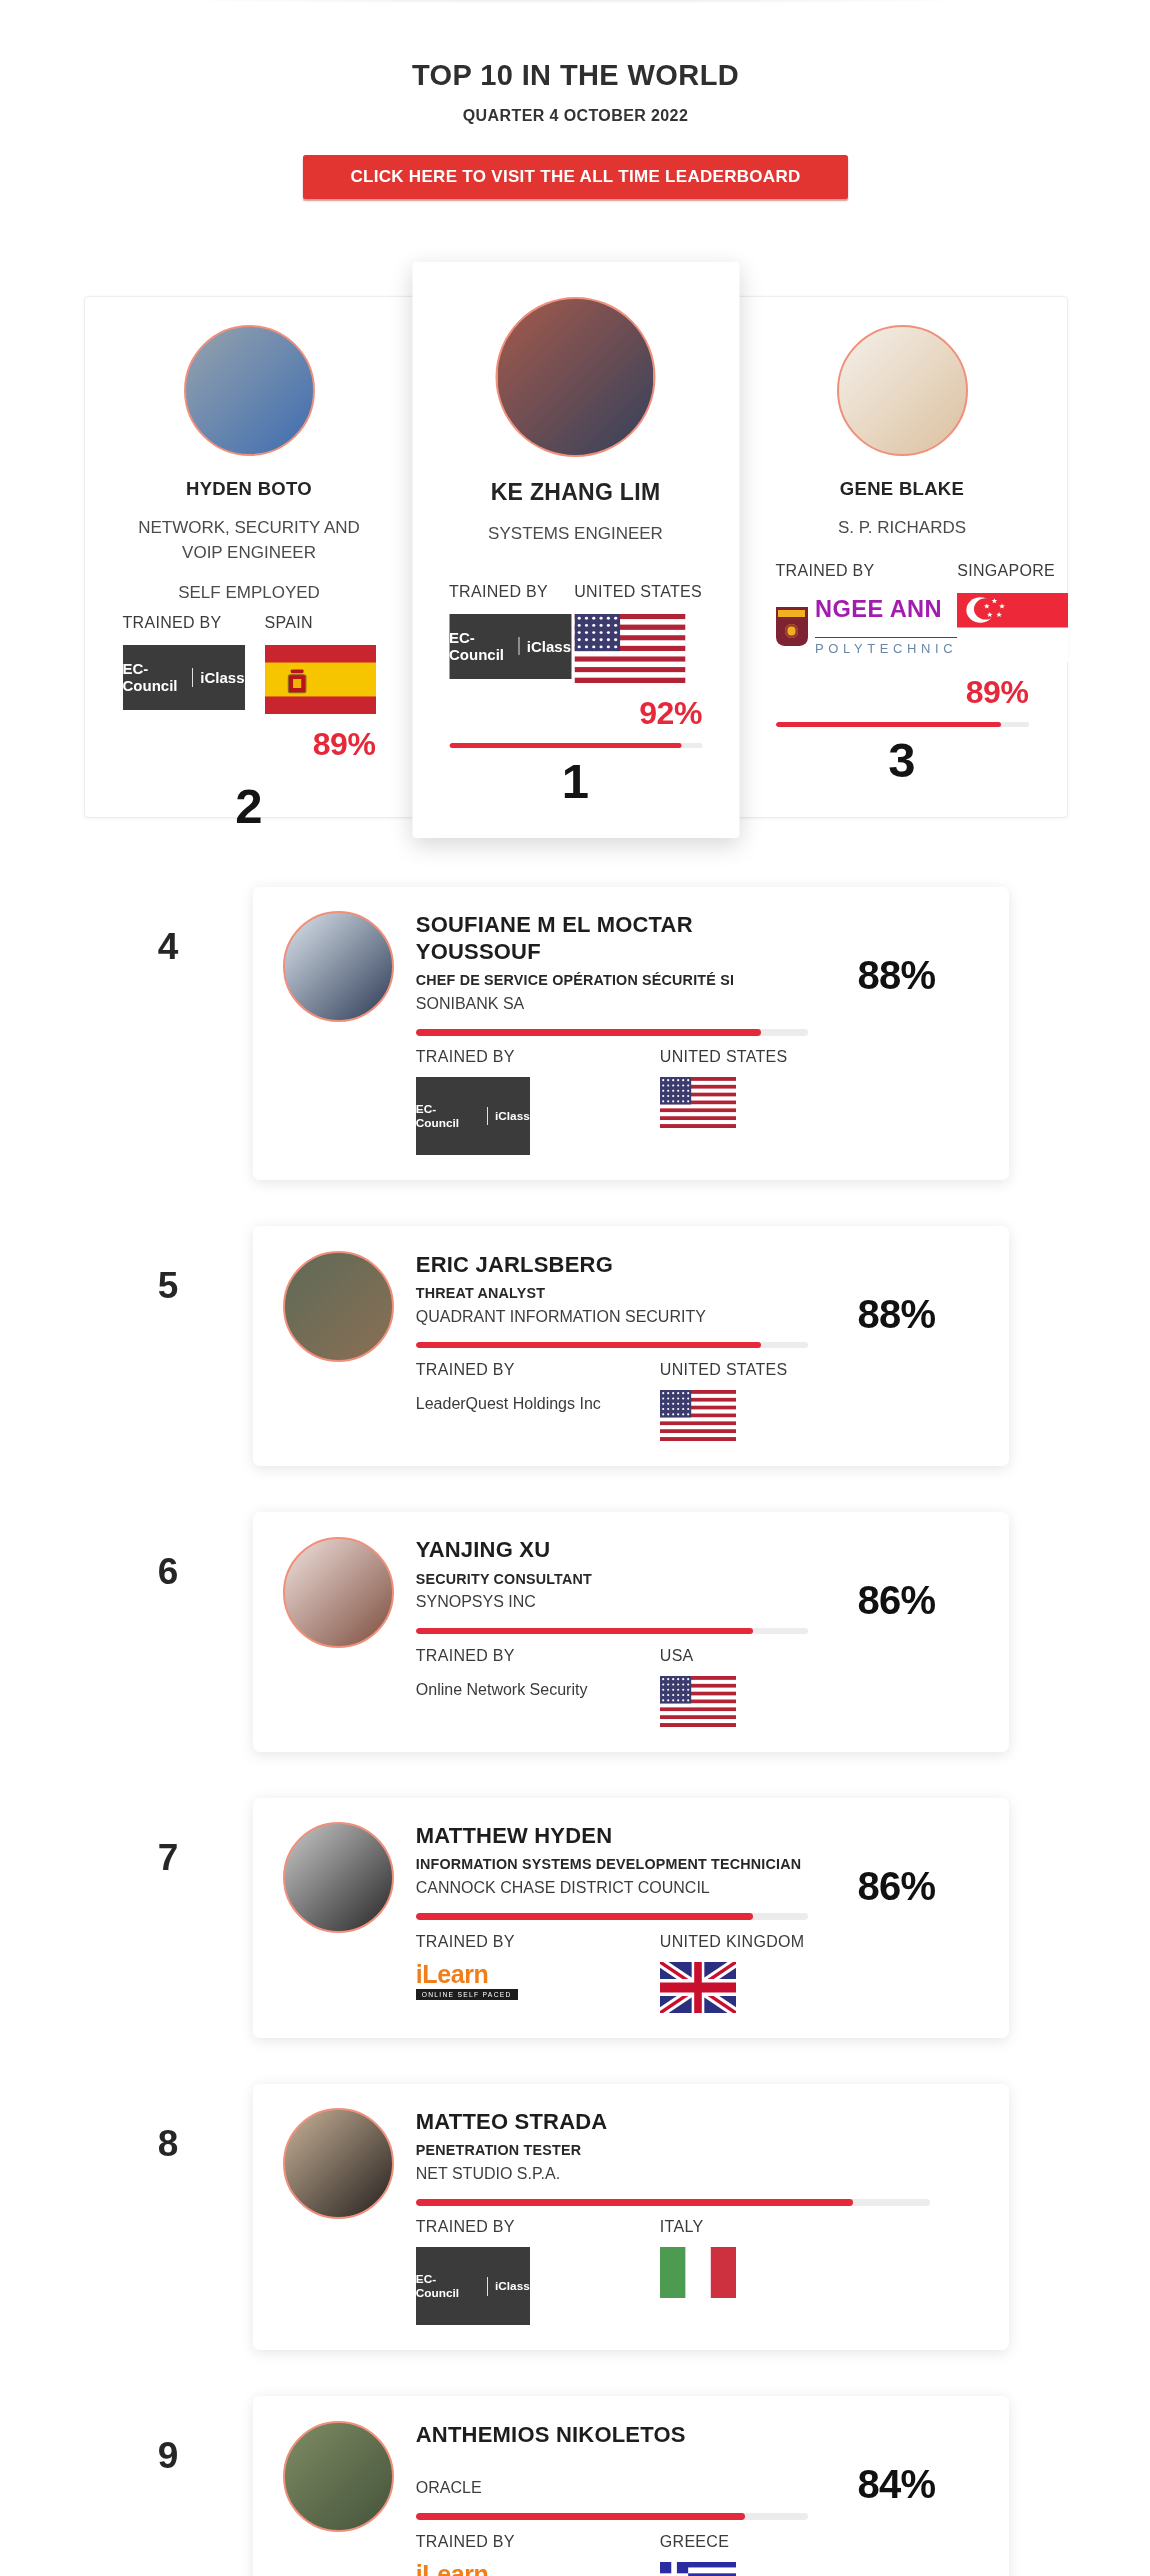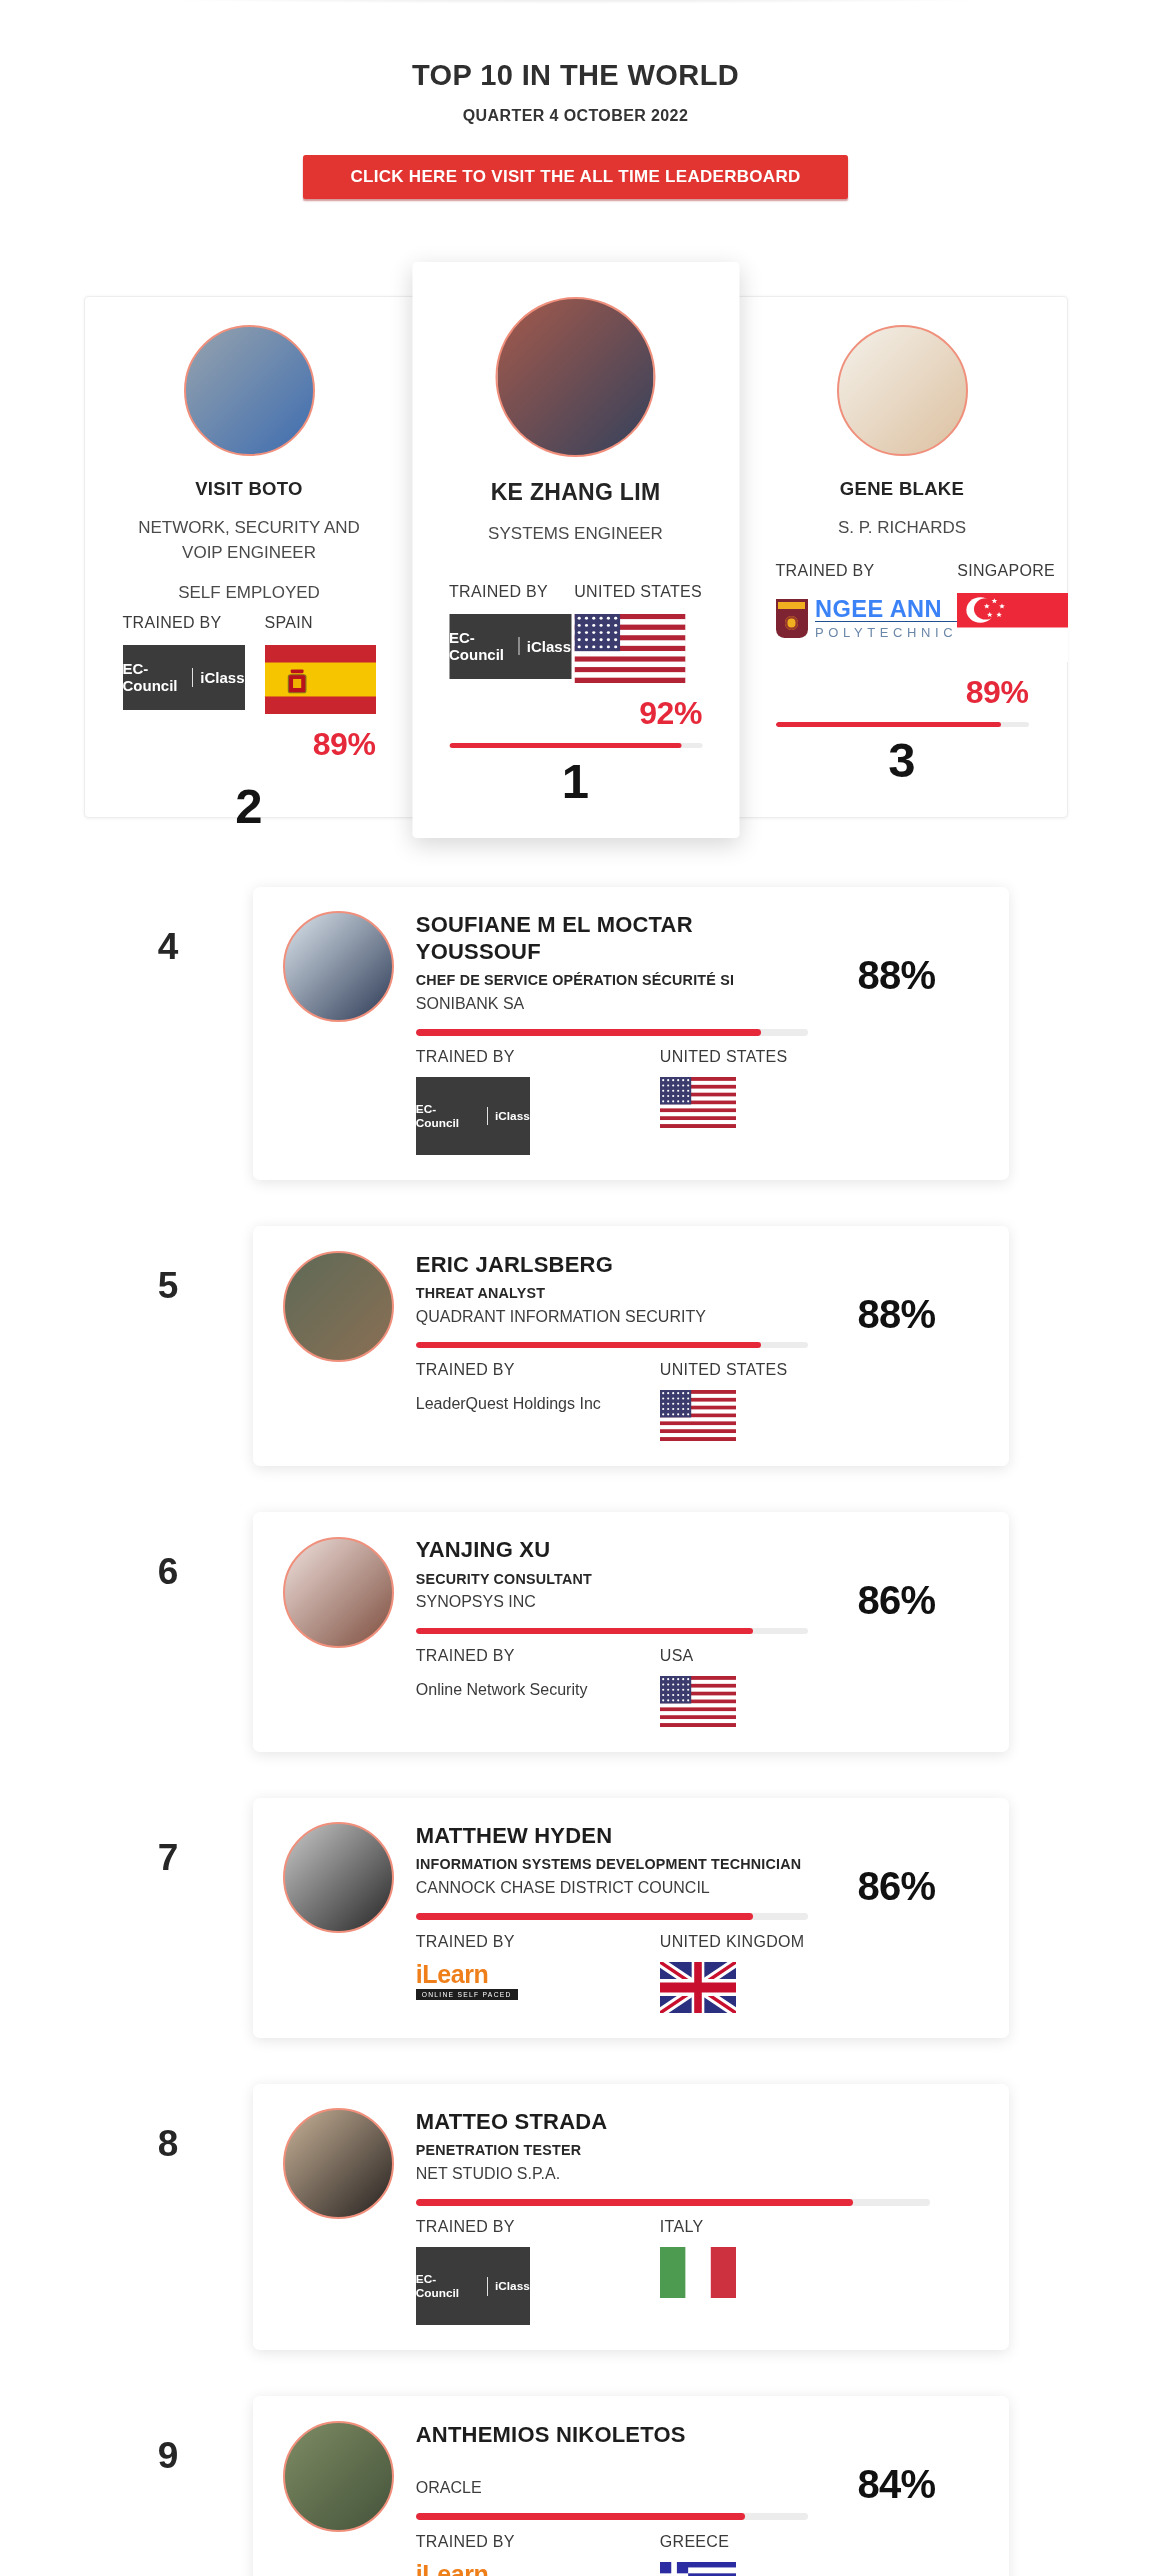--- a/index.html
+++ b/index.html
@@ -77,22 +77,22 @@
   .ecc .sep { width:0.8px; height:18.5px; background:rgba(255,255,255,0.85); }
   .ilearn { display:flex; flex-direction:column; align-items:flex-start; }
   .ilearn-word { color:#ef7f1a; font-weight:bold; font-size:25px; line-height:1; letter-spacing:-0.4px; }
   .ilearn-sub { background:#1d1d1d; color:#fff; font-size:6.7px; letter-spacing:1.3px; padding:1.7px 5.9px; margin-top:2.5px; }
   .ngeeann { display:flex; align-items:center; gap:7.6px; padding:5px 0; }
   .na-shield { width:32px; height:39px; background:#7d2332; border-radius:0 0 8.4px 8.4px; position:relative; }
   .na-shield::before { content:""; position:absolute; top:2.5px; left:2.5px; right:2.5px; height:7.6px; background:#f0b01f; }
   .na-shield::after { content:""; position:absolute; top:17px; left:9.3px; width:13.5px; height:13.5px;
     border-radius:50%; background:#f0b01f; box-shadow:inset 0 0 0 2.5px #9a3a2a; }
   .na-text { display:flex; flex-direction:column; }
-  .na-name { color:#3b82f6; font-size:23.6px; font-weight:bold; letter-spacing:0.4px; line-height:1;
-    border-bottom:1.7px solid #1d4f91; padding-bottom:0; }
+  .na-name { color:#a21caf; font-size:23.6px; font-weight:bold; letter-spacing:0.4px; line-height:1;
+    border-bottom:1.7px solid #1d4f91; padding-bottom:16px; }
   .na-sub { color:#6b87a8; font-size:13px; letter-spacing:4.6px; margin-top:2.5px; }
 
   
   .flag { box-shadow:inset 0 0 0 0.8px rgba(0,0,0,0.07); }
   .flag svg { display:block; width:100%; height:100%; }
   .flag.size-podium { width:111px; height:69px; }
   .flag.size-row { width:76px; height:51px; }
 </style>
 </head>
 <body>
@@ -104,21 +104,21 @@
     <div class="title">TOP 10 IN THE WORLD</div>
     <div class="subtitle">QUARTER 4 OCTOBER 2022</div>
     <a class="cta">CLICK HERE TO VISIT THE ALL TIME LEADERBOARD</a>
   </header>
 
   <section class="podium">
     <div class="podium-box">
       <div class="podium-slot left" id="slot-left">
   <div class="p-card">
     <div class="avatar" style="background: linear-gradient(135deg, rgb(151, 163, 173), rgb(62, 109, 176));"></div>
-    <div class="p-name">VISIT BOTO</div>
+    <div class="p-name">HYDEN BOTO</div>
     <div class="p-role">NETWORK, SECURITY AND VOIP ENGINEER</div>
     <div class="p-company">SELF EMPLOYED</div>
     <div class="p-spacer"></div>
     <div class="p-meta">
       <div class="col">
         <div class="meta-label">TRAINED BY</div>
         <div class="trainer-slot">
                   <div class="ecc size-podium">
                     <span>EC-Council</span>
                     <span class="sep"></span>

